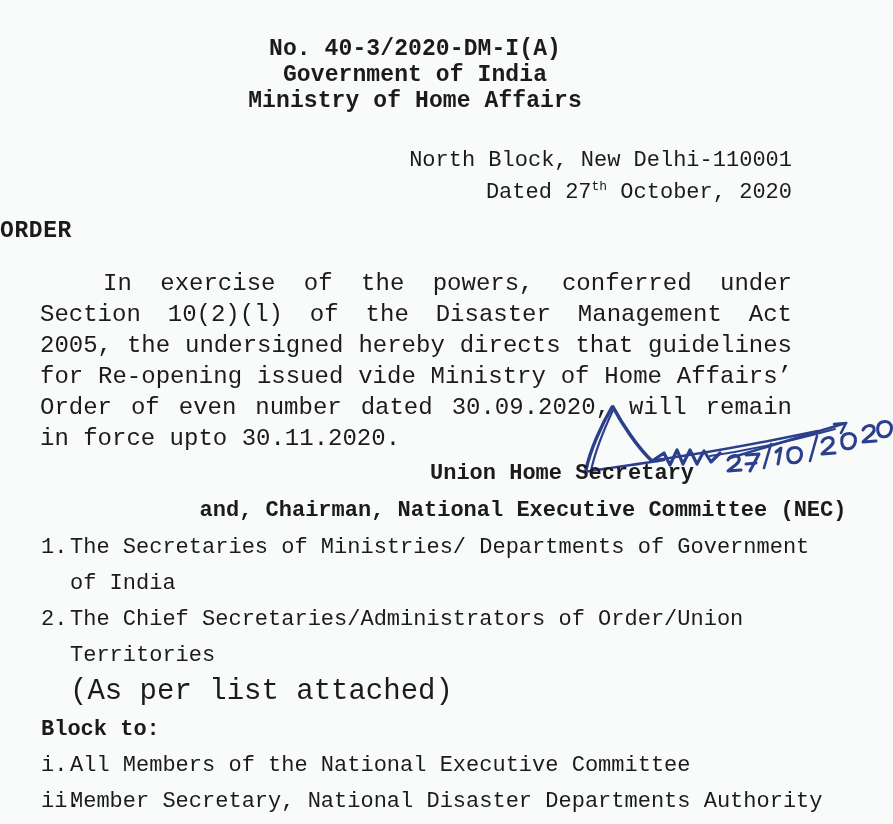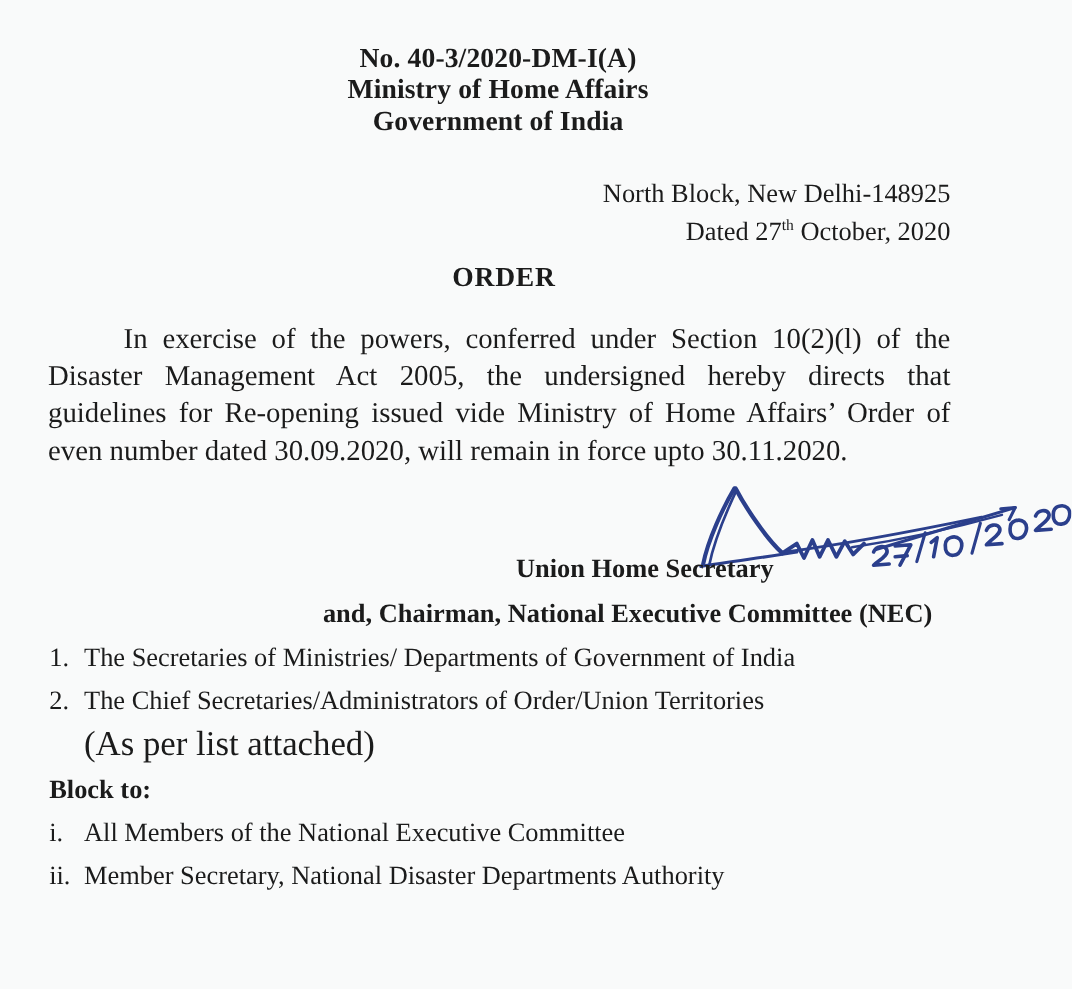--- a/index.html
+++ b/index.html
@@ -14,20 +14,21 @@
     color: #1b1b1b;
     overflow: hidden;
     position: relative;
   }
 
   .page {
     position: relative;
     width: 893px;
     height: 646px;
     box-sizing: border-box;
+    font-family: Liberation Mono, monospace;
   }
 
   
   .header {
     position: absolute;
     left: 0;
     top: 36px;
     width: 830px;
     text-align: center;
   }
@@ -56,21 +57,20 @@
     line-height: 0;
     text-align: center;
   }
 
   
   .order-title {
     position: absolute;
     left: 0;
     top: 218px;
     width: 840px;
-    text-align: center;
     font-weight: bold;
     font-size: 23px;
     letter-spacing: 0.6px;
   }
 
   
   .body-para {
     position: absolute;
     left: 40px;
     top: 268px;
@@ -147,26 +147,26 @@
   }
   .gap-sm { height: 2px; }
 </style>
 </head>
 <body>
 
 <div class="page">
 
   <div class="header">
     <div class="header-line">No. 40-3/2020-DM-I(A)</div>
+    <div class="header-line">Government of India</div>
     <div class="header-line">Ministry of Home Affairs</div>
-    <div class="header-line">Government of India</div>
   </div>
 
   <div class="address">
-    <div class="address-line">North Block, New Delhi-148925</div>
+    <div class="address-line">North Block, New Delhi-110001</div>
     <div class="address-line"><span>Dated 27</span><sup>th</sup><span> October, 2020</span></div>
   </div>
 
   <div class="order-title">ORDER</div>
 
   <div class="body-para">In exercise of the powers, conferred under Section 10(2)(l) of the Disaster Management Act 2005, the undersigned hereby directs that guidelines for Re-opening issued vide Ministry of Home Affairs’ Order of even number dated 30.09.2020, will remain in force upto 30.11.2020.</div>
 
   <div class="sig-area">
     <svg width="333" height="86" viewBox="0 0 333 86" fill="none" xmlns="http://www.w3.org/2000/svg">
       <g stroke="#2b3f8c" fill="none" stroke-linecap="round" stroke-linejoin="round">

